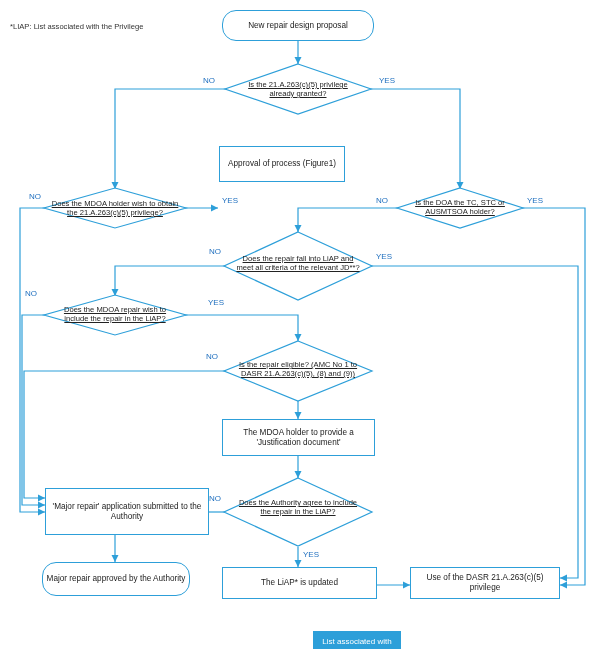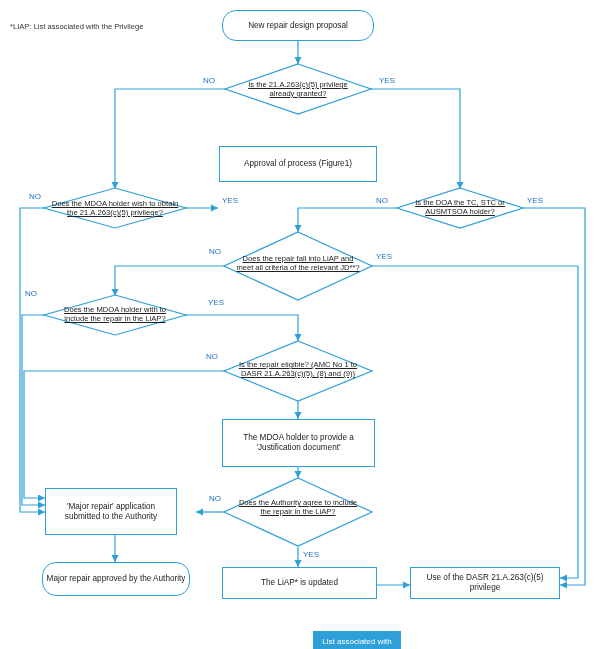--- a/index.html
+++ b/index.html
@@ -103,49 +103,49 @@
   </div>
 
   <div class="node decision" style="left:232px;top:72px;width:132px;height:36px;">
     <span class="txt">Is the 21.A.263(c)(5) privilege already granted?</span>
   </div>
 
   <div class="node decision" style="left:48px;top:189px;width:134px;height:40px;">
     <span class="txt">Does the MDOA holder wish to obtain the 21.A.263(c)(5) privilege?</span>
   </div>
 
-  <div class="node process" style="left:219px;top:146px;width:158px;height:36px;">
+  <div class="node process" style="left:219px;top:146px;width:126px;height:36px;">
     <span class="txt">Approval of process (Figure1)</span>
   </div>
 
   <div class="node decision" style="left:400px;top:192px;width:120px;height:32px;">
     <span class="txt">Is the DOA the TC, STC or AUSMTSOA holder?</span>
   </div>
 
   <div class="node decision" style="left:233px;top:242px;width:130px;height:44px;">
     <span class="txt">Does the repair fall into LiAP and  meet all criteria of the relevant JD**?</span>
   </div>
 
   <div class="node decision" style="left:48px;top:296px;width:134px;height:38px;">
-    <span class="txt">Does the MDOA holder with to include the repair in the LiAP?</span>
+    <span class="txt">Does the MDOA repair wish to include the repair in the LiAP?</span>
   </div>
 
   <div class="node decision" style="left:234px;top:350px;width:128px;height:40px;">
     <span class="txt">Is the repair eligible? (AMC No 1 to DASR 21.A.263(c)(5), (8) and (9))</span>
   </div>
 
-  <div class="node process" style="left:222px;top:419px;width:153px;height:48px;">
+  <div class="node process" style="left:222px;top:419px;width:153px;height:37px;">
     <span class="txt">The MDOA holder to provide a 'Justification document'</span>
   </div>
 
   <div class="node decision" style="left:234px;top:488px;width:128px;height:40px;">
     <span class="txt">Does the Authority agree to include the repair in the LiAP?</span>
   </div>
 
-  <div class="node process" style="left:45px;top:488px;width:132px;height:47px;">
+  <div class="node process" style="left:45px;top:488px;width:164px;height:47px;">
     <span class="txt">'Major repair' application submitted to the Authority</span>
   </div>
 
   <div class="node terminator" style="left:42px;top:562px;width:148px;height:34px;justify-content:center;">
     <span class="txt">Major repair approved by the Authority</span>
   </div>
 
   <div class="node process" style="left:222px;top:567px;width:155px;height:32px;">
     <span class="txt">The LiAP* is updated</span>
   </div>

